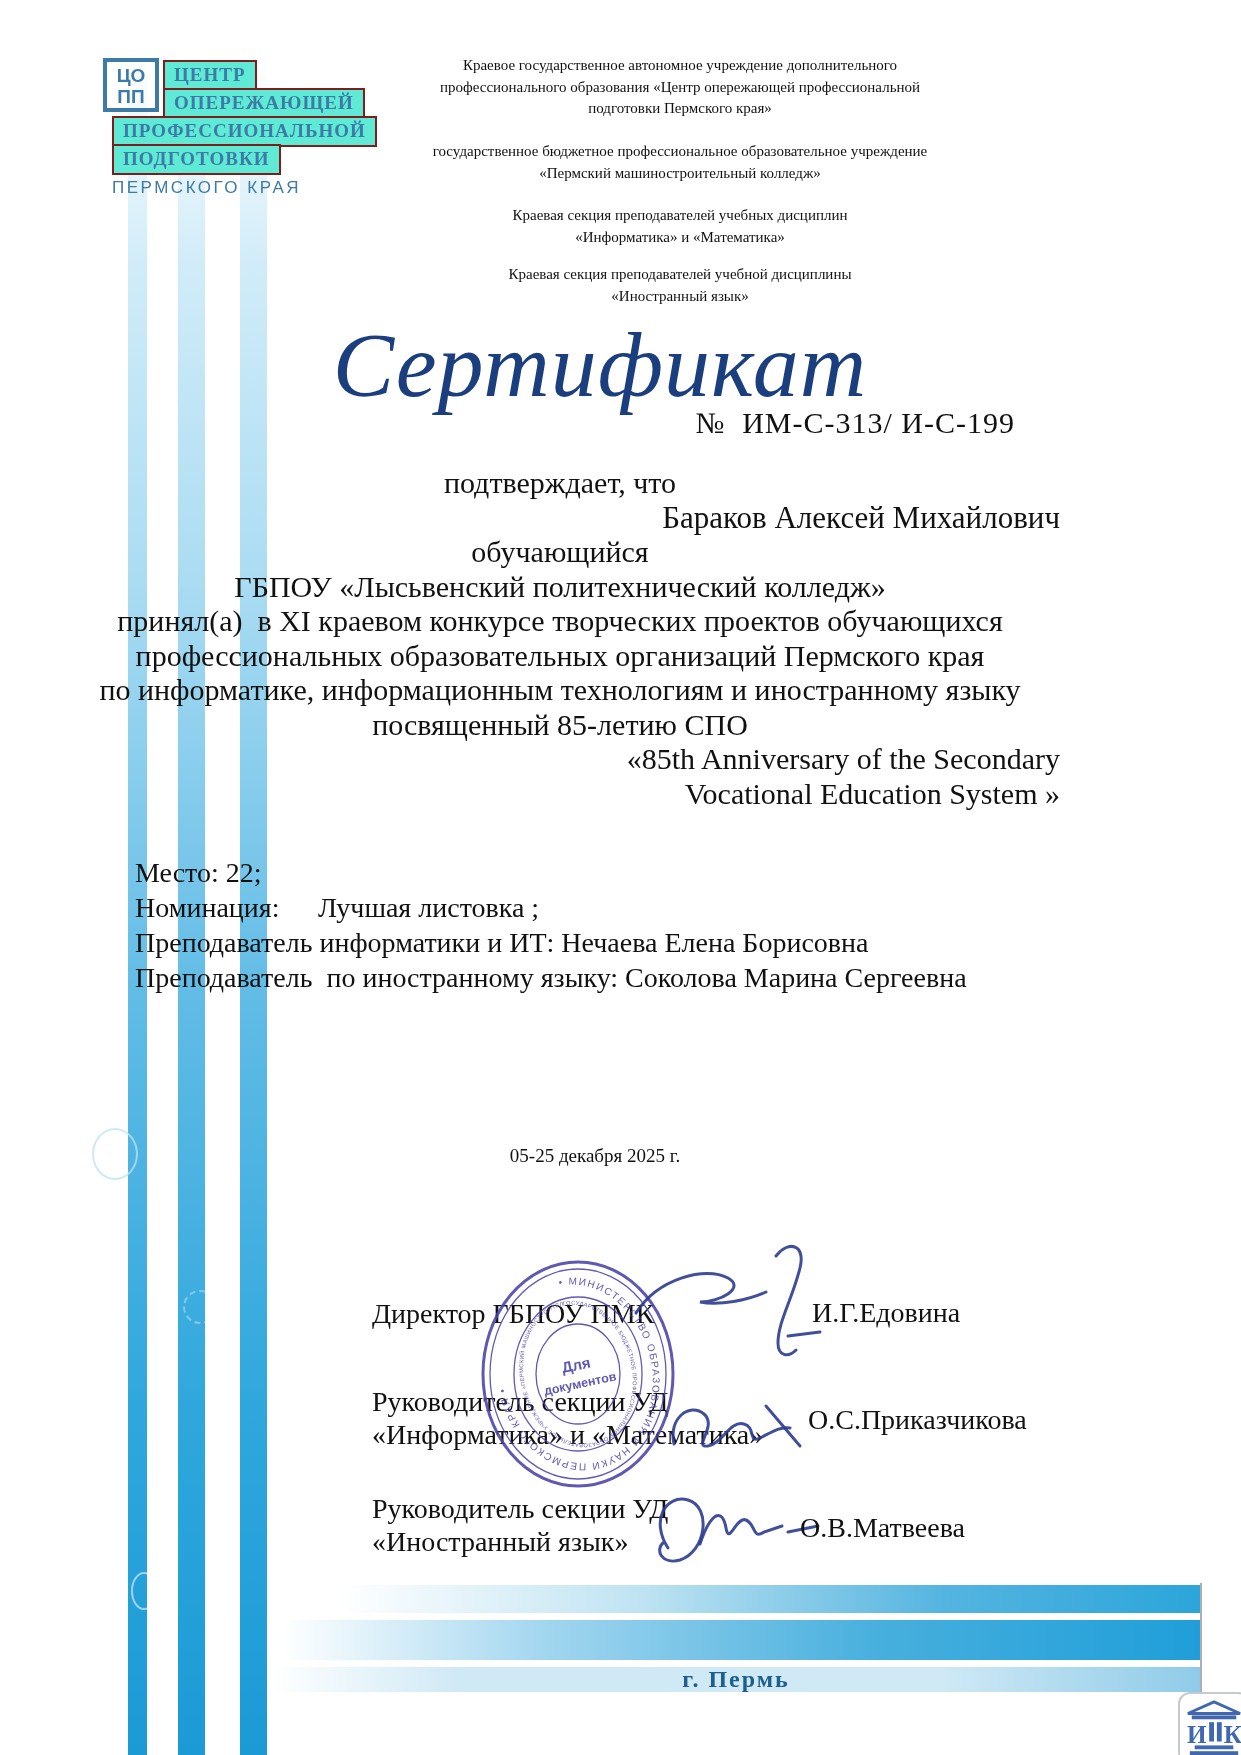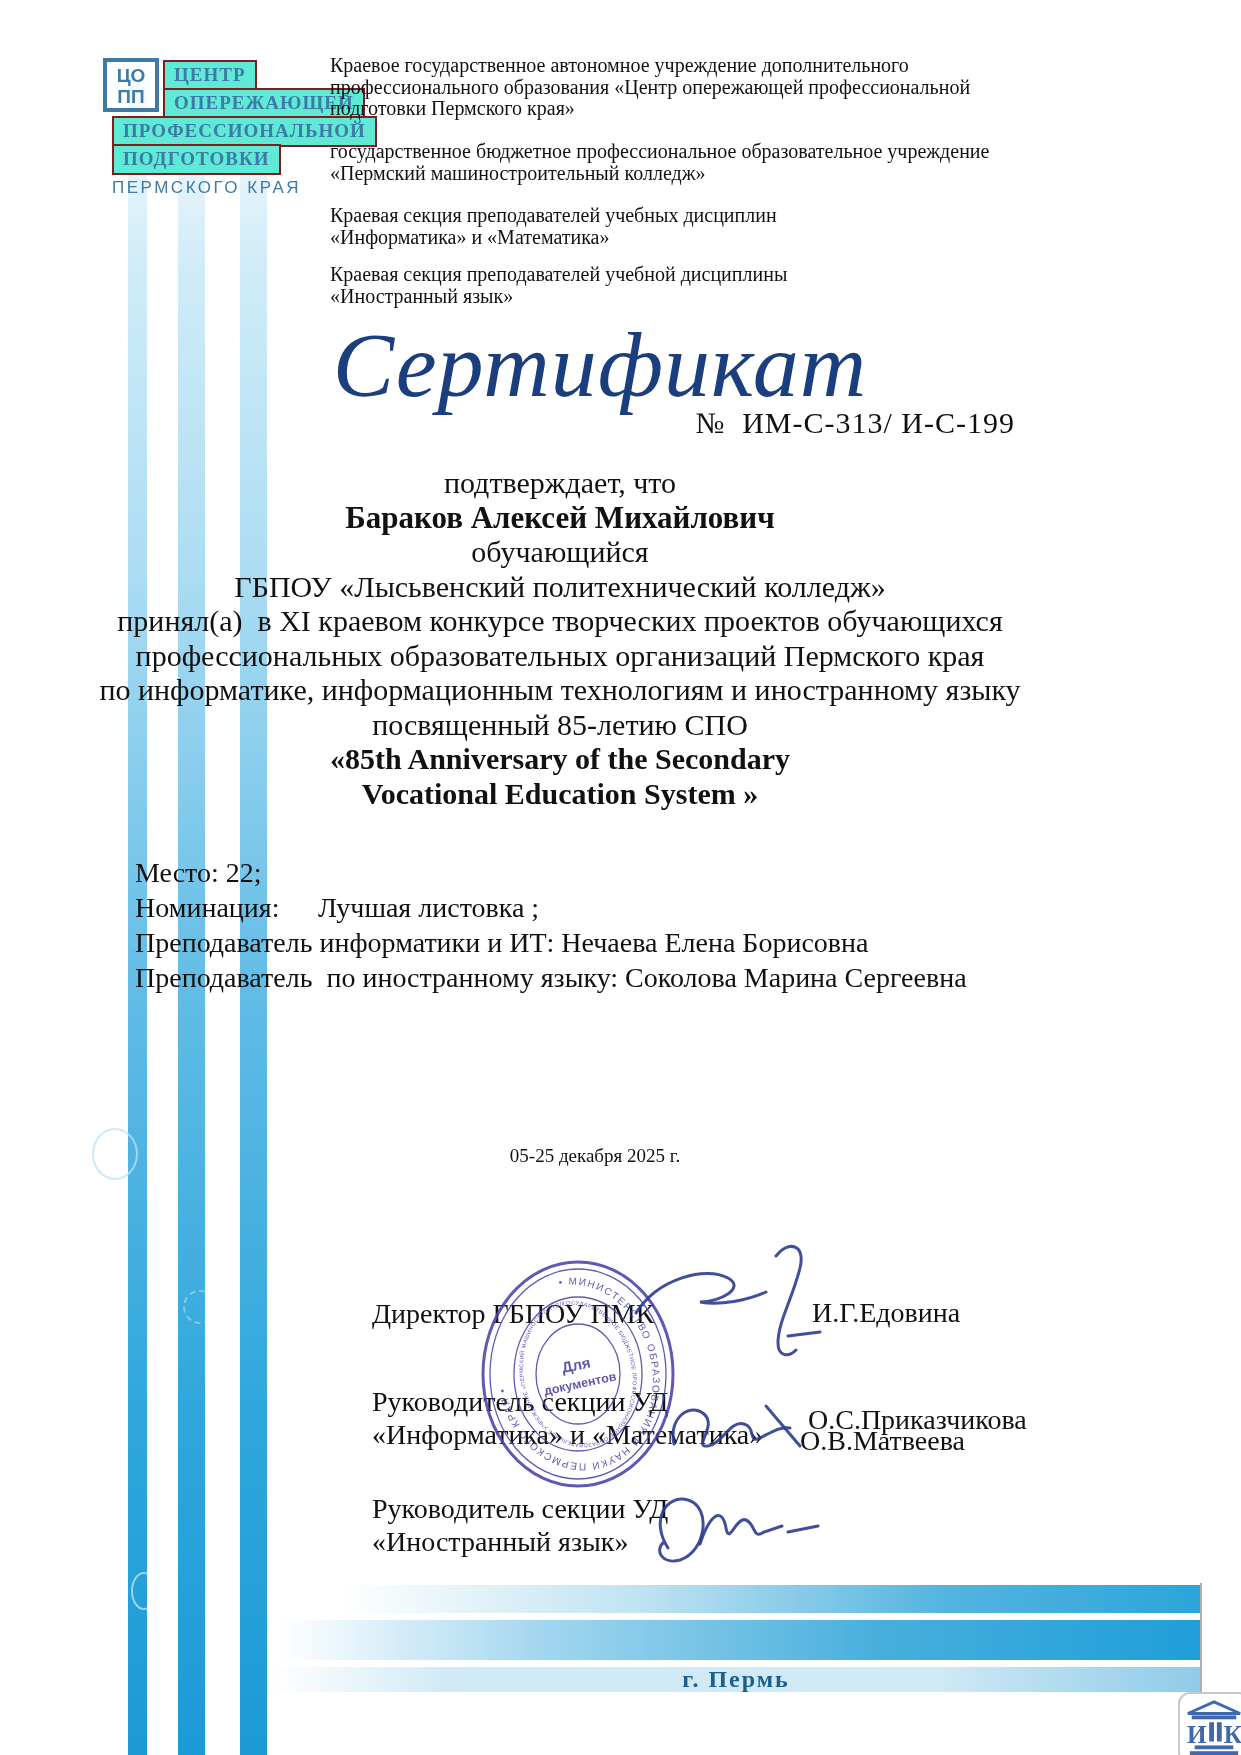--- a/index.html
+++ b/index.html
@@ -14,31 +14,31 @@
   .ghost-circle{position:absolute;border-radius:50%;z-index:2;}
 
   
   .logo-box{position:absolute;border:2px solid #7f1d1d;background:#5eead4;color:#3d7aa6;
     font-family:Liberation Serif, serif;font-weight:bold;font-size:19px;
     letter-spacing:1px;padding:2px 9px 3px 9px;white-space:nowrap;z-index:3;}
   .logo-region{position:absolute;color:#3d7aa6;font-family:"Liberation Sans",sans-serif;
     font-weight:normal;font-size:17px;letter-spacing:2.5px;z-index:3;white-space:nowrap;}
 
   
-  .hdr{position:absolute;left:330px;width:700px;text-align:left;font-size:20px;
+  .hdr{position:absolute;left:330px;width:700px;text-align:center;font-size:15px;
     line-height:21.5px;z-index:3;}
 
   .title{position:absolute;top:312px;left:0;width:1200px;text-align:center;z-index:3;
     font-style:italic;font-size:92px;color:#1b3f7e;font-weight:500;letter-spacing:1px;}
   .cert-no{position:absolute;top:406px;left:615px;width:400px;text-align:right;
     font-size:30px;letter-spacing:1px;z-index:3;}
 
   .body-block{position:absolute;top:466px;left:60px;width:1000px;text-align:center;
     font-size:30px;line-height:34.5px;z-index:3;}
-  .body-block .b{font-weight:bold;}
+  .body-block .b{font-weight:normal;text-align:right;}
 
   .details{position:absolute;left:135px;top:855px;font-size:28px;line-height:35px;z-index:3;}
   .nom-label{display:inline-block;width:183px;}
 
   .date-line{position:absolute;top:1145px;left:0;width:1190px;text-align:center;
     font-size:19px;z-index:3;}
 
   .sig-label{position:absolute;left:372px;font-size:28px;line-height:33px;z-index:3;}
   .sig-name{position:absolute;font-size:28px;z-index:6;}
 
@@ -139,21 +139,21 @@
   <div class="sig-label" style="top:1385px;">
     <div>Руководитель секции УД</div>
     <div>«Информатика» и «Математика»</div>
   </div>
   <div class="sig-name" style="left:808px;top:1404px;">О.С.Приказчикова</div>
 
   <div class="sig-label" style="top:1492px;">
     <div>Руководитель секции УД</div>
     <div>«Иностранный язык»</div>
   </div>
-  <div class="sig-name" style="left:800px;top:1425px;text-align:right;">О.В.Матвеева</div>
+  <div class="sig-name" style="left:800px;top:1512px;text-align:right;">О.В.Матвеева</div>
 
   <svg class="sig" style="left:628px;top:1238px;" width="200" height="130" viewBox="0 0 200 130">
     <path d="M8,75 C30,40 78,28 100,40 C118,50 92,64 72,64 C92,68 120,62 138,54"></path>
     <path d="M148,18 C160,2 178,6 172,30 C164,62 150,84 150,105 C150,118 160,120 168,112"></path>
     <path d="M160,98 L192,94"></path>
   </svg>
   <svg class="sig" style="left:664px;top:1396px;" width="150" height="70" viewBox="0 0 150 70">
     <path d="M10,48 C4,22 26,6 40,18 C54,30 28,52 44,50 C58,48 66,24 80,28 C92,31 84,48 96,42 C106,37 116,30 126,32"></path>
     <path d="M102,10 L136,50"></path>
   </svg>

